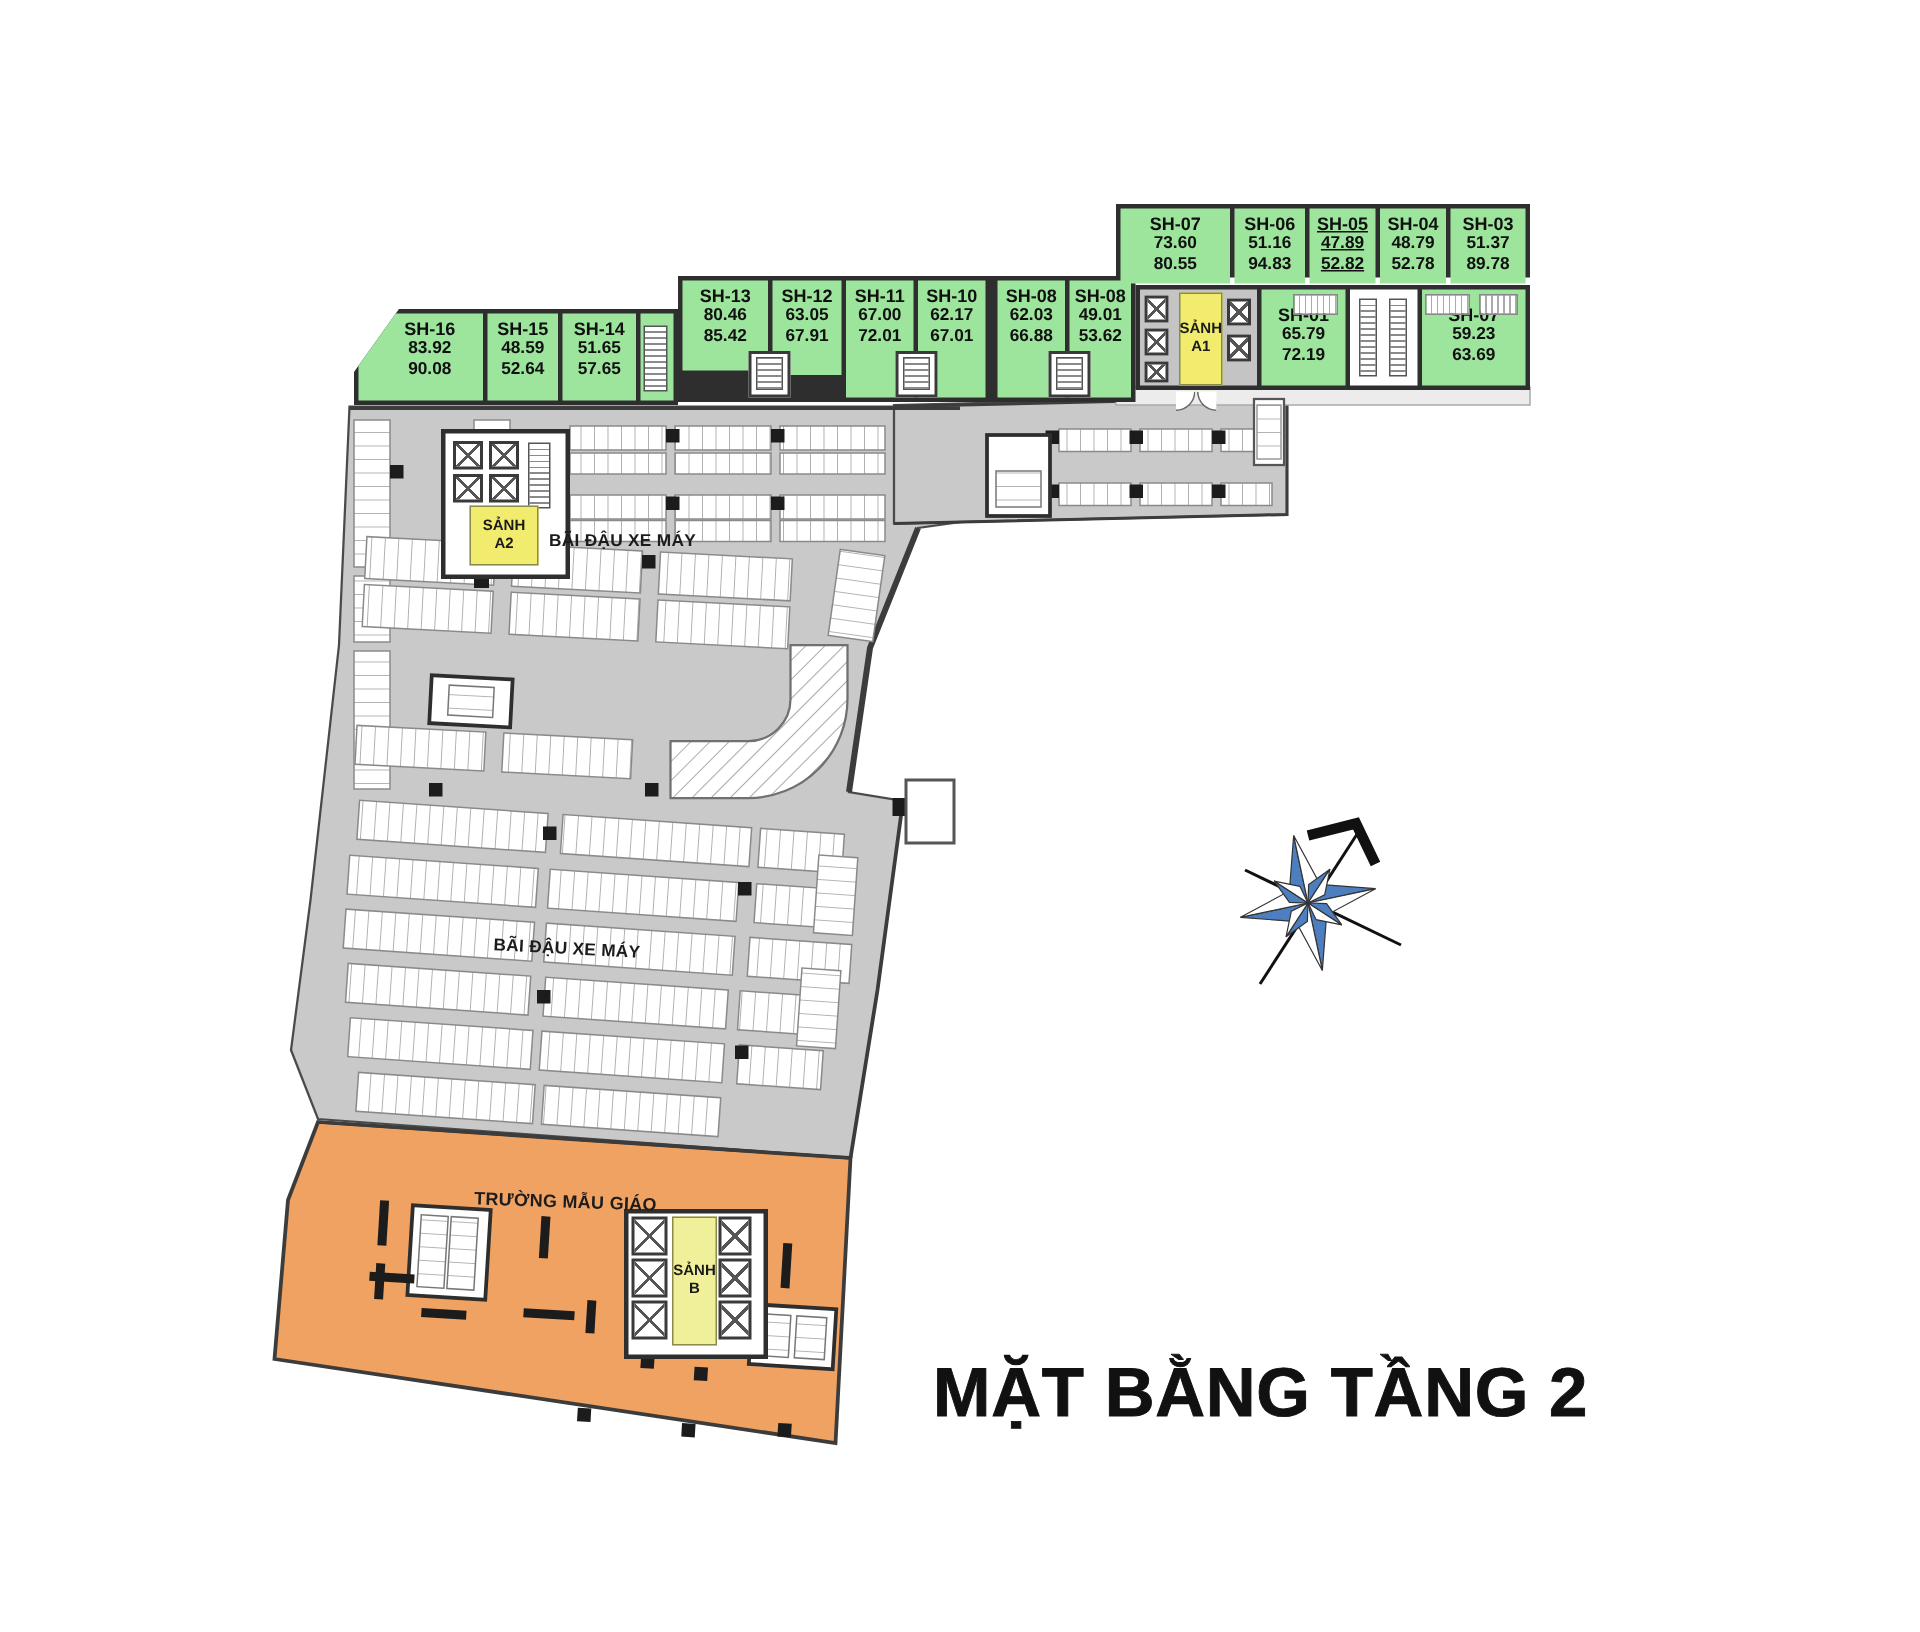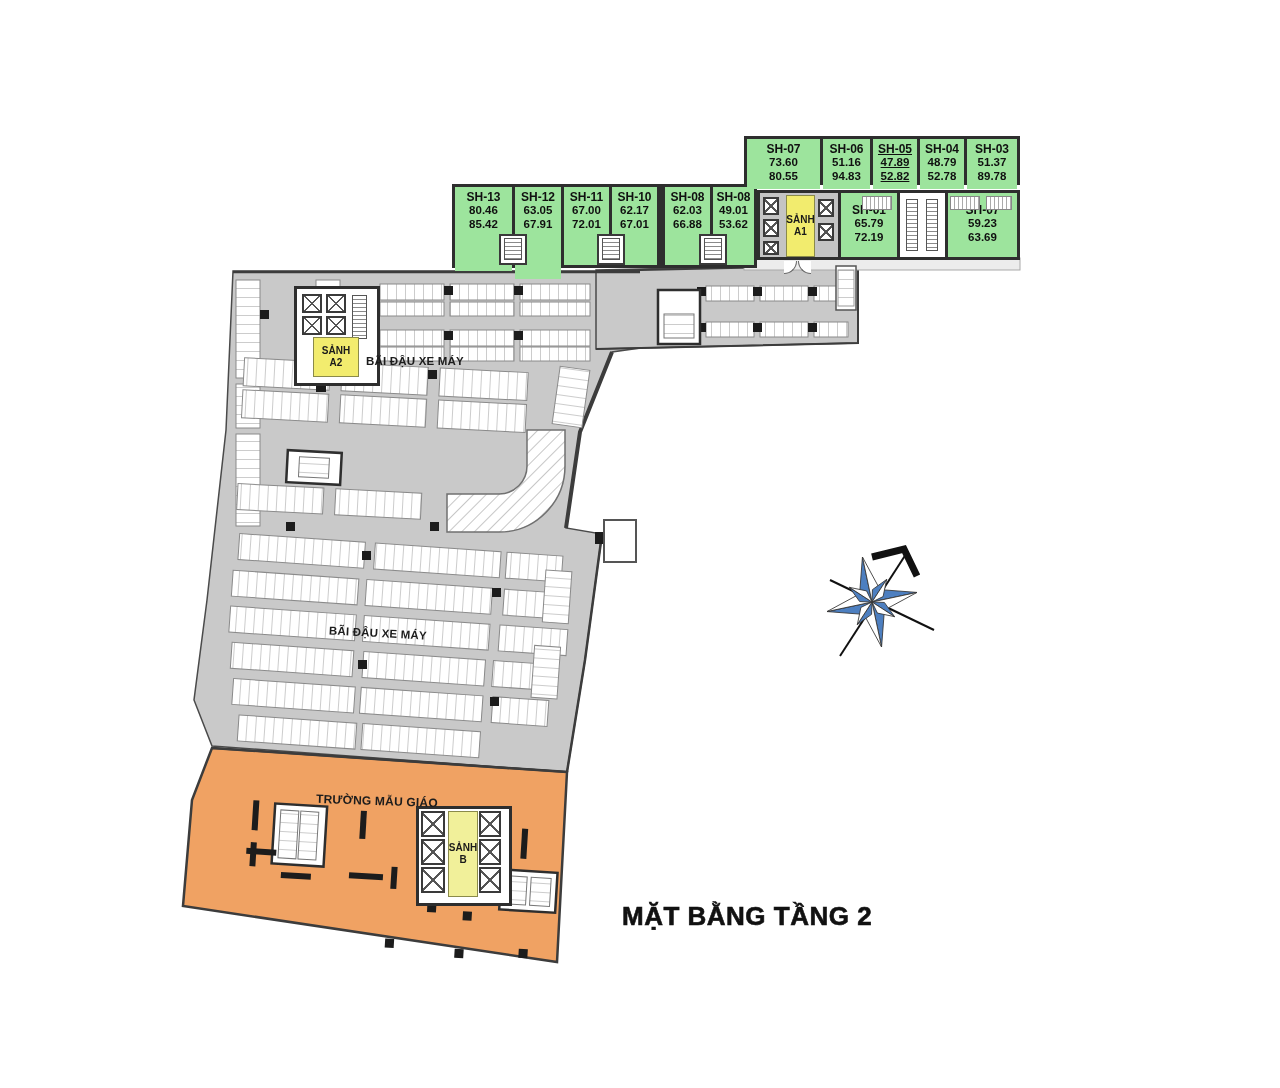--- a/index.html
+++ b/index.html
@@ -32,21 +32,21 @@
   .lobby.pale{background:var(--lobby_yellow_pale,#f1f09a);}
   .ledge{position:absolute;background:repeating-linear-gradient(90deg,#fff 0 3px,#aaa 3px 4px);
          border:1px solid #888;z-index:4;}
   .arc{position:absolute;width:13px;height:13px;background:#fff;border:1.5px solid #666;
        border-top:none;border-left:none;z-index:4;}
   .arc.l{border-radius:0 0 100% 0;}
   .arc.r{border-radius:0 0 0 100%;border-left:1.5px solid #666;border-right:none;}
   .maplabel{position:absolute;font-weight:bold;color:#1c1c1c;font-size:11.5px;
             text-align:center;z-index:6;letter-spacing:.2px;}
   .kg{font-size:12px;}
-  .title{position:absolute;font-weight:800;color:#111;font-size:26px;z-index:6;
+  .title{position:absolute;font-weight:800;color:#111;font-size:46px;z-index:6;
          letter-spacing:.5px;-webkit-text-stroke:.6px #111;}
 </style>
 </head>
 <body>
 
 <div class="plan">
 
   <svg width="1280" height="1088" viewBox="0 0 1280 1088">
     <defs>
       <pattern id="pv" width="9" height="26" patternUnits="userSpaceOnUse">
@@ -221,28 +221,49 @@
         <polygon class="compass-blue" points="19,19 12,3 0,0"></polygon>
           <polygon fill="#fff" points="19,19 3,12 0,0"></polygon>
         <polygon class="compass-blue" points="-19,19 -3,12 0,0"></polygon>
           <polygon fill="#fff" points="-19,19 -12,3 0,0"></polygon>
         <polygon class="compass-blue" points="-19,-19 -12,-3 0,0"></polygon>
           <polygon fill="#fff" points="-19,-19 -3,-12 0,0"></polygon>
       </g>
     </g>
   </svg>
 
+  <div class="block" style="left:236px;top:206px;width:216px;height:64px;
+       clip-path:polygon(30px 0,216px 0,216px 64px,0 64px,0 42px);">
+    <div class="cell" style="left:3px;top:3px;width:83px;height:58px;padding-left:12px;">
+      <div class="uid">SH-16</div>
+      <div class="ua">83.92</div>
+      <div class="ua">90.08</div>
+    </div>
+    <div class="cell" style="left:89px;top:3px;width:47px;height:58px;">
+      <div class="uid">SH-15</div>
+      <div class="ua">48.59</div>
+      <div class="ua">52.64</div>
+    </div>
+    <div class="cell" style="left:139px;top:3px;width:49px;height:58px;">
+      <div class="uid">SH-14</div>
+      <div class="ua">51.65</div>
+      <div class="ua">57.65</div>
+    </div>
+    <div class="cell" style="left:191px;top:3px;width:22px;height:58px;">
+      <div class="stair" style="left:2px;top:8px;width:16px;height:44px;"></div>
+    </div>
+  </div>
 
   <div class="block" style="left:452px;top:184px;width:305px;height:84px;">
-    <div class="cell" style="left:3px;top:3px;width:57px;height:84px;">
+    <div class="cell" style="left:3px;top:3px;width:57px;height:60px;">
       <div class="uid">SH-13</div>
       <div class="ua">80.46</div>
       <div class="ua">85.42</div>
     </div>
-    <div class="cell" style="left:63px;top:3px;width:46px;height:92px;">
+    <div class="cell" style="left:63px;top:3px;width:46px;height:63px;">
       <div class="uid">SH-12</div>
       <div class="ua">63.05</div>
       <div class="ua">67.91</div>
     </div>
     <div class="cell" style="left:112px;top:3px;width:45px;height:78px;">
       <div class="uid">SH-11</div>
       <div class="ua">67.00</div>
       <div class="ua">72.01</div>
     </div>
     <div class="cell" style="left:160px;top:3px;width:45px;height:78px;">

